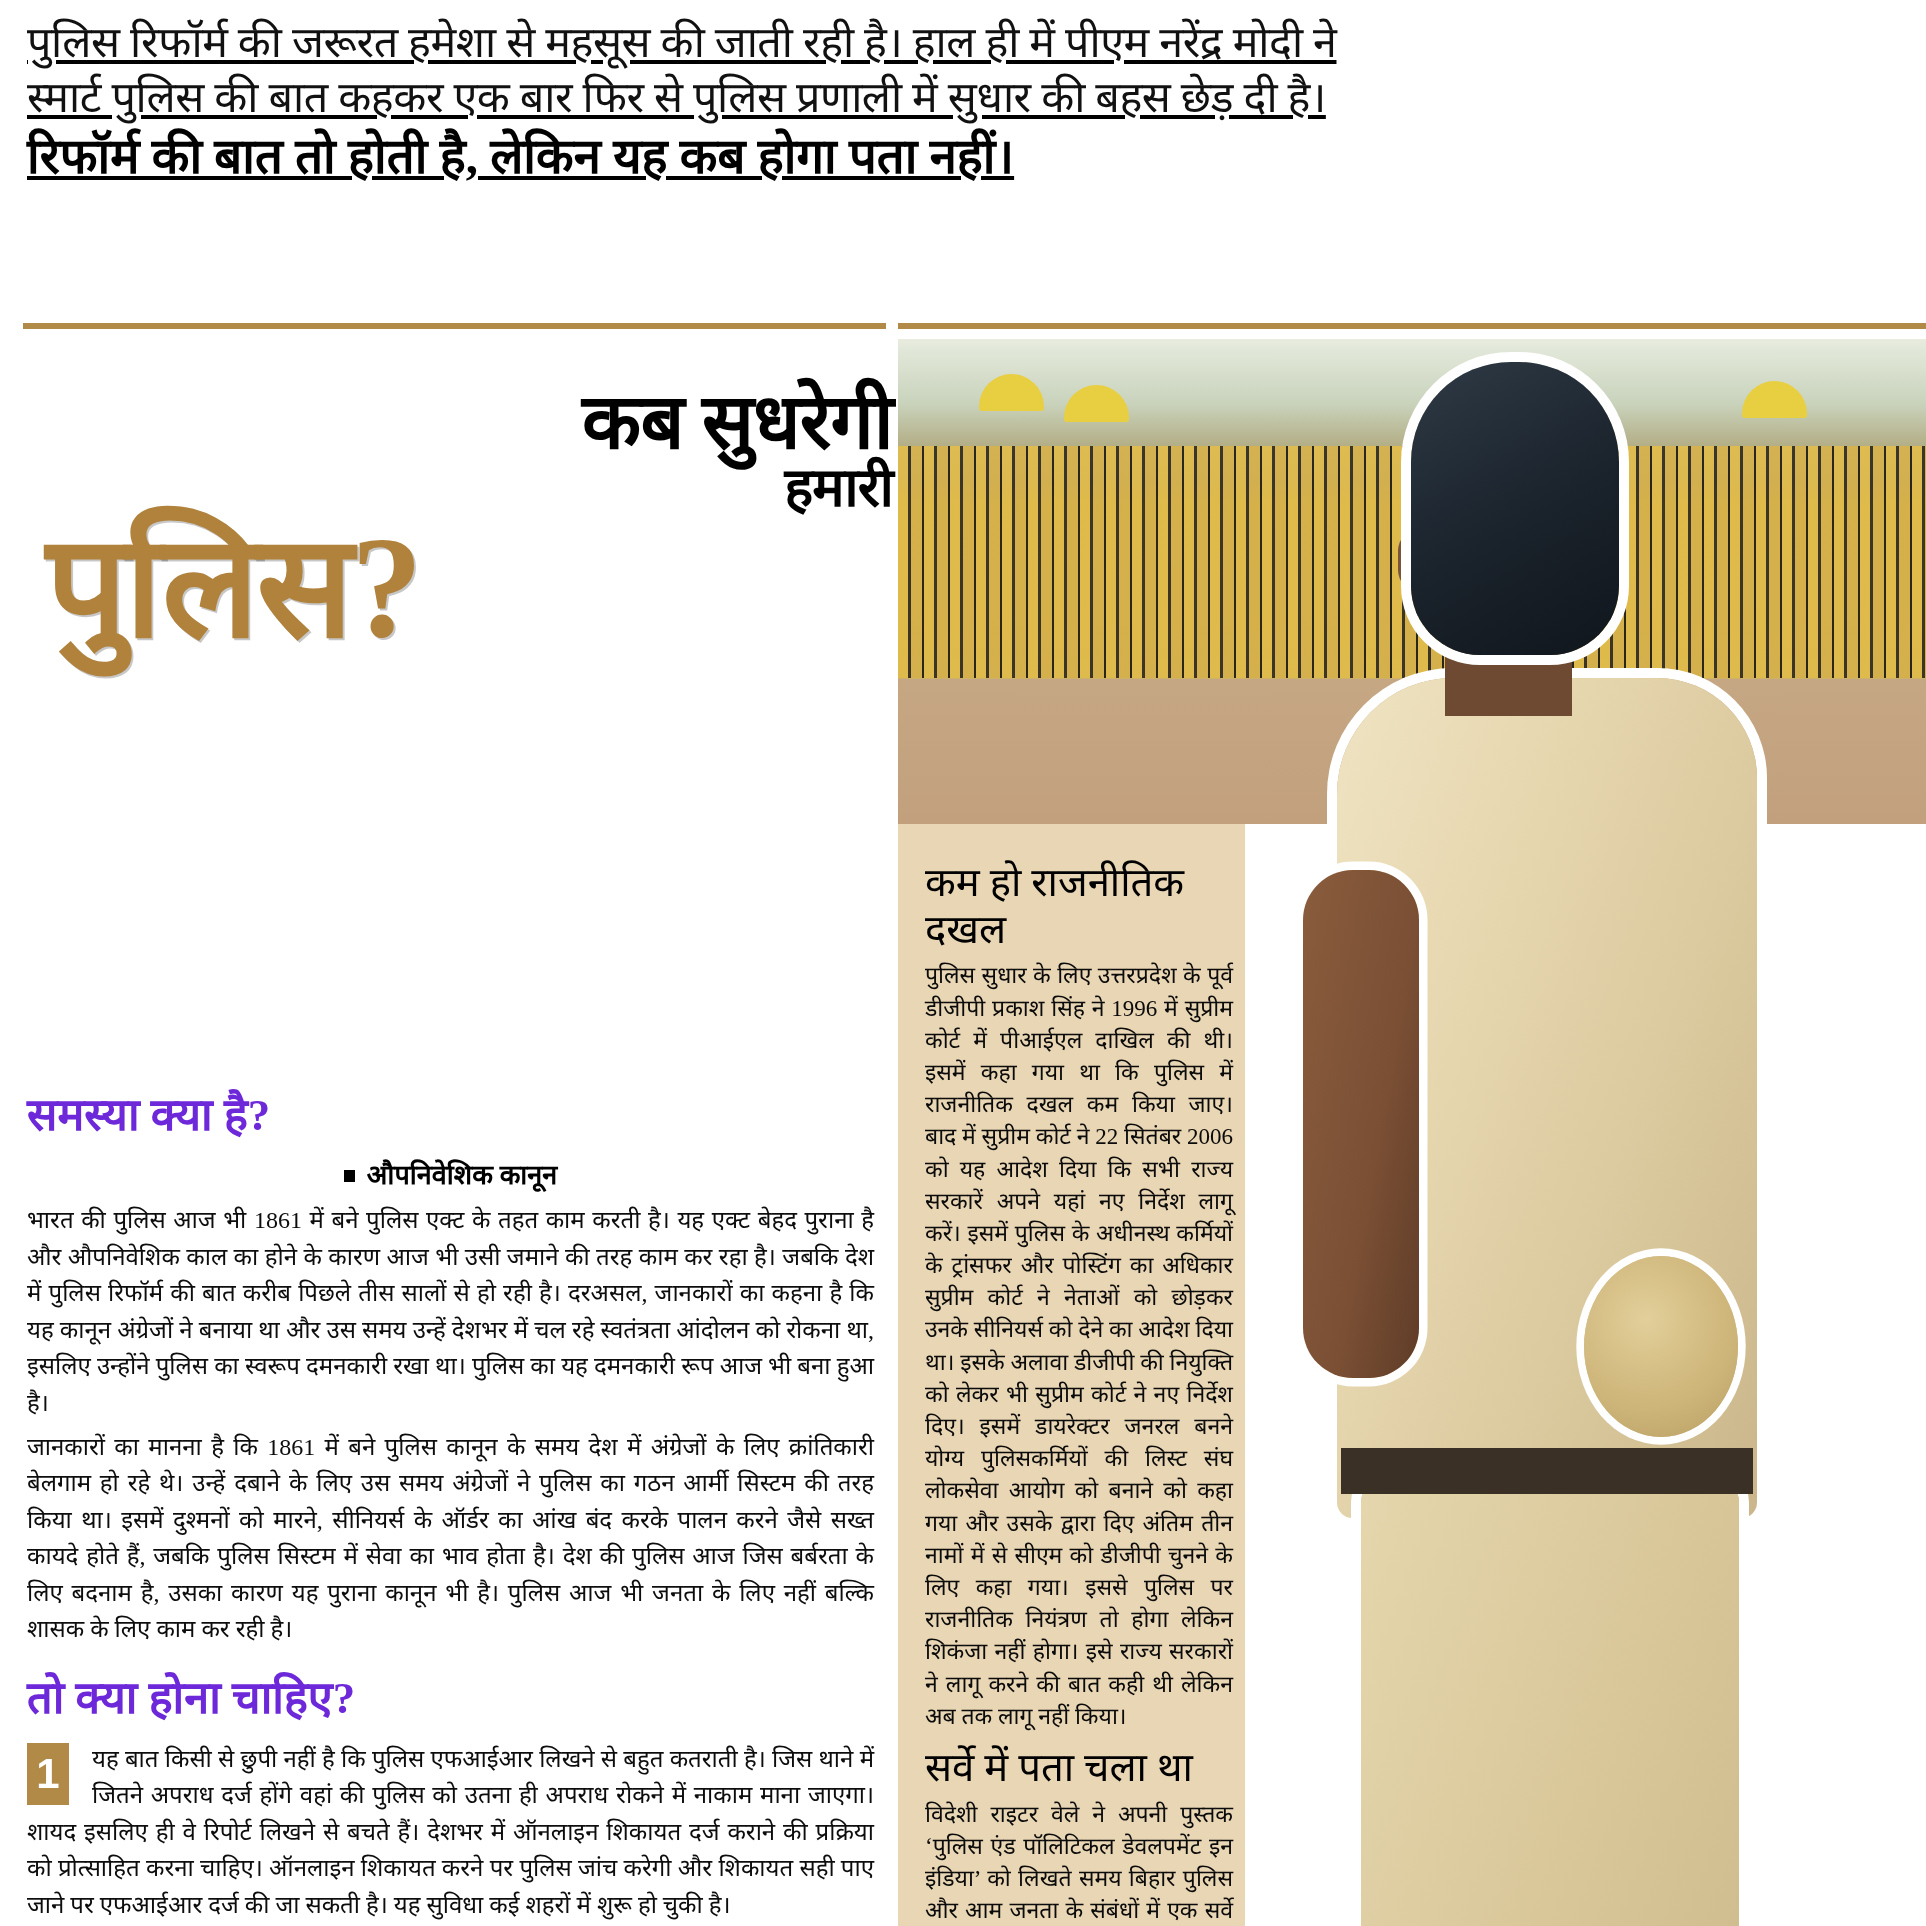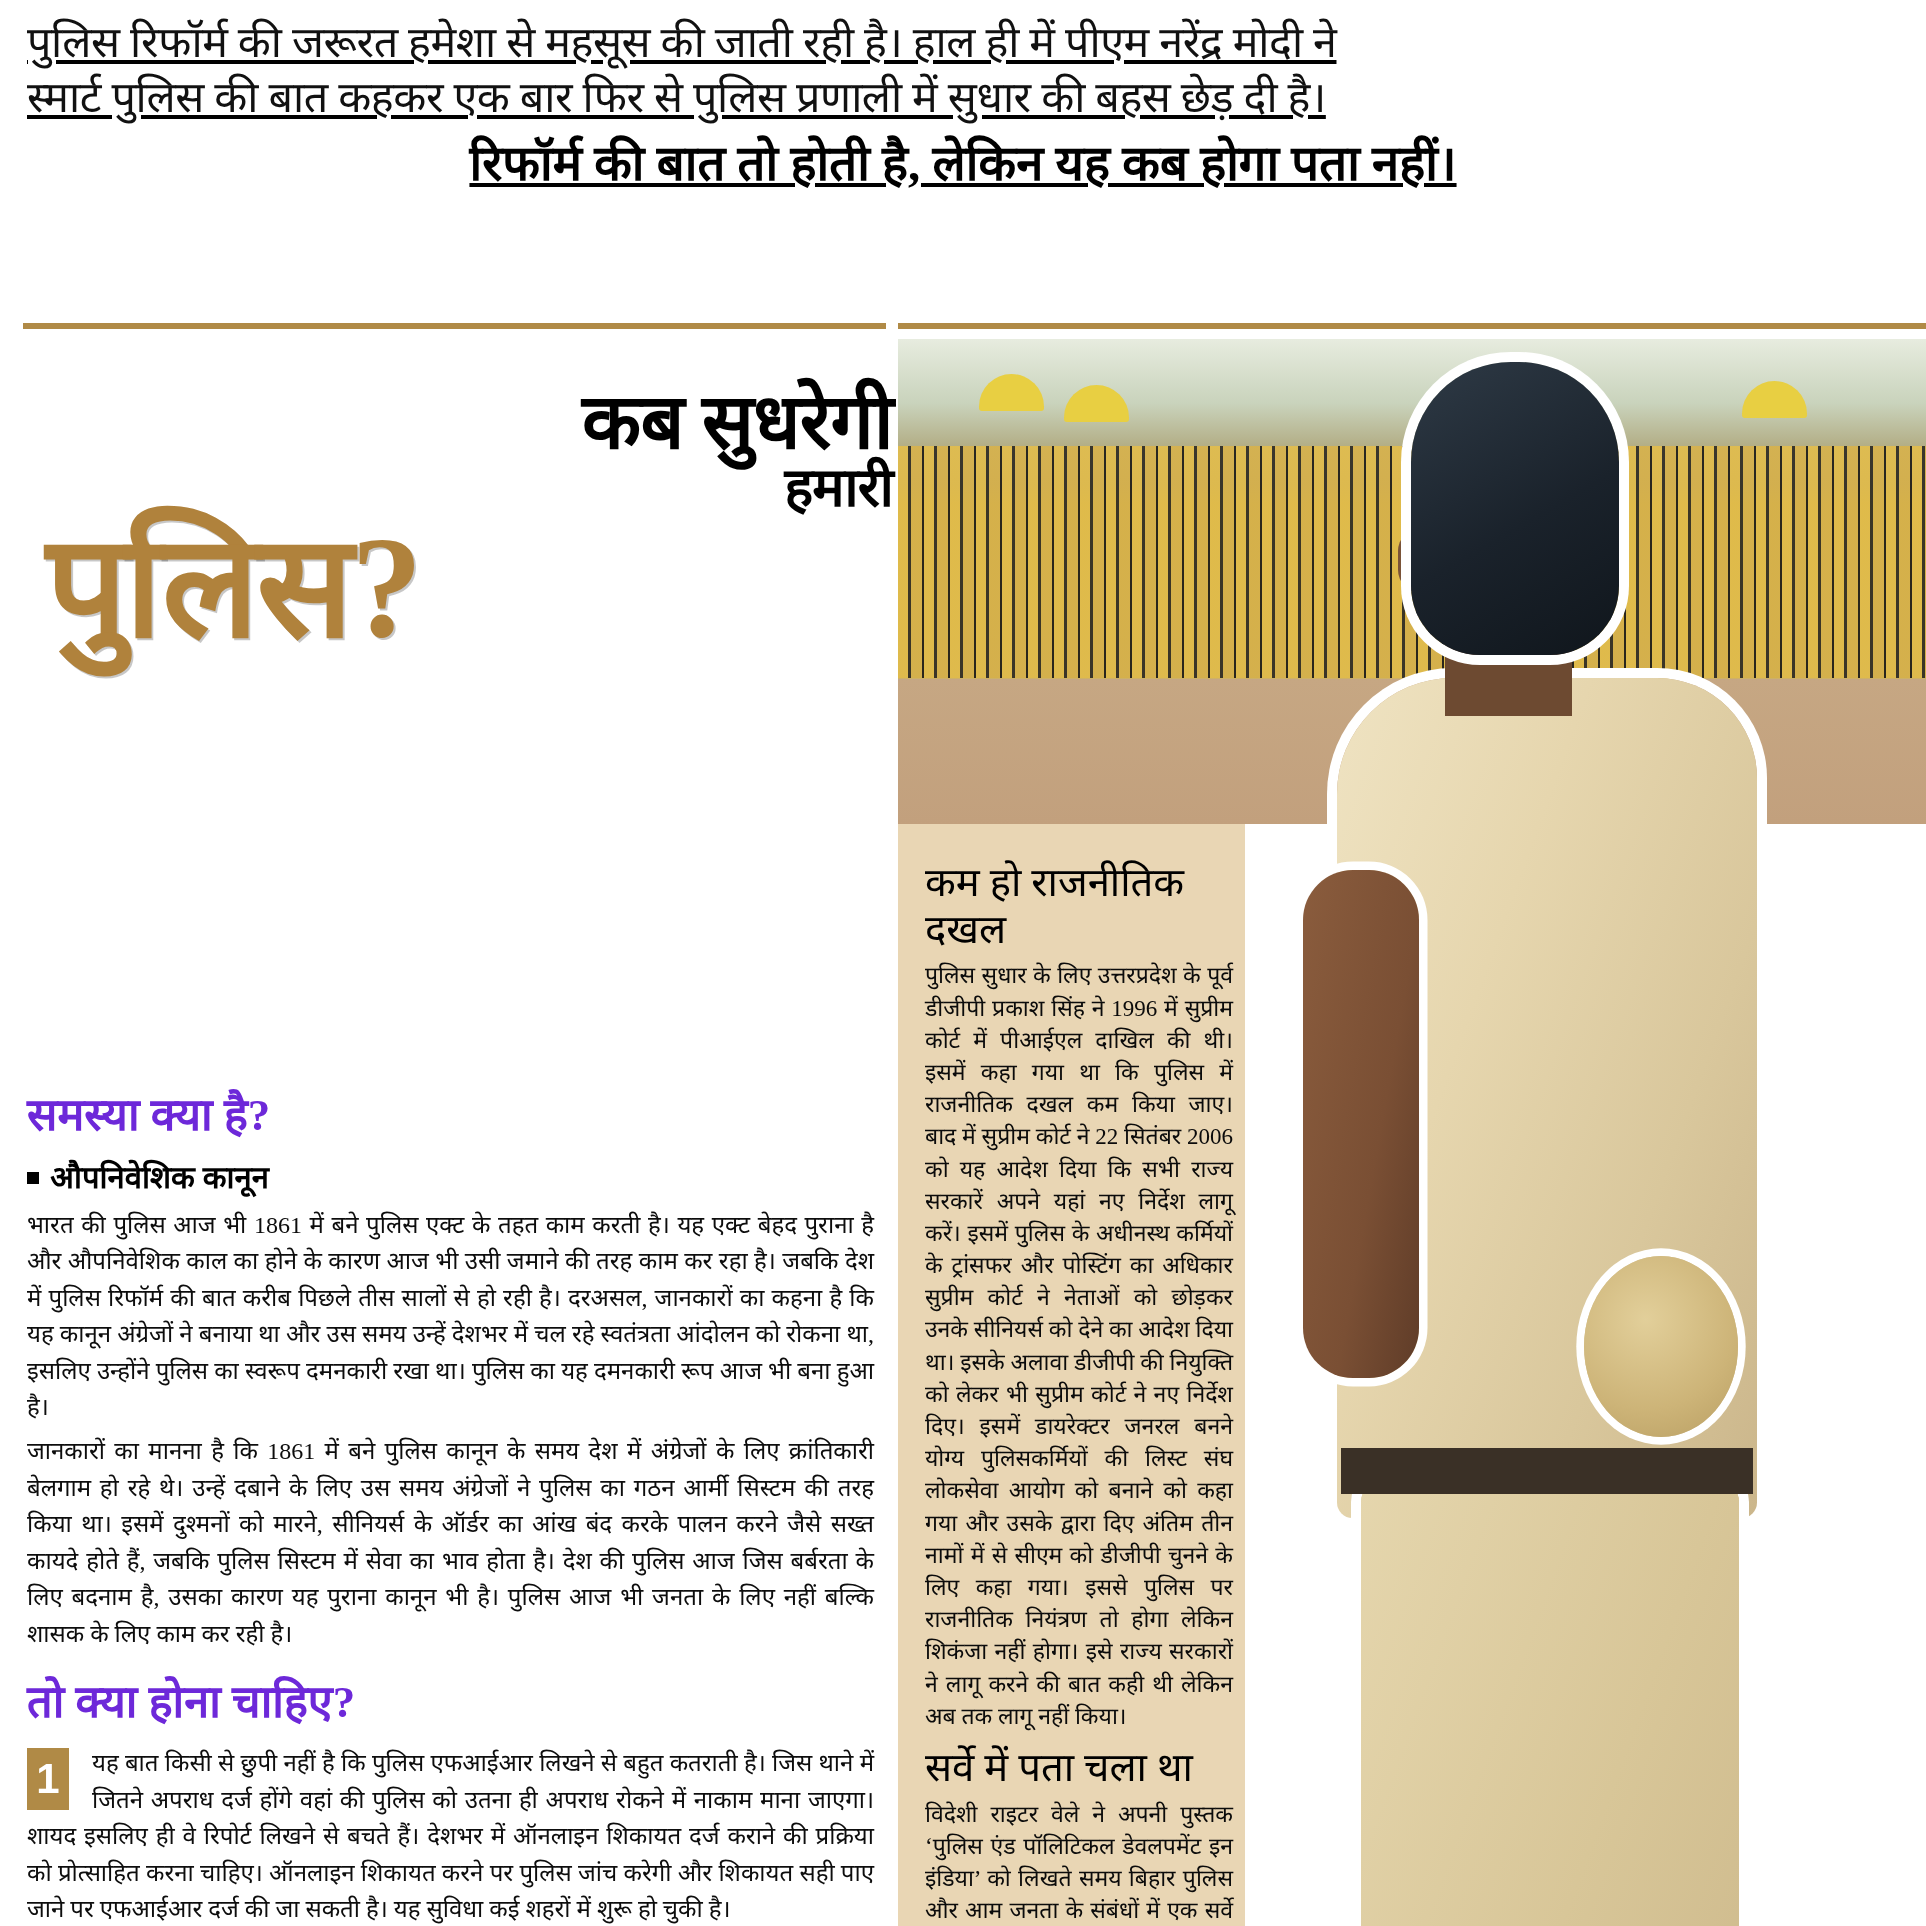--- a/index.html
+++ b/index.html
@@ -36,23 +36,21 @@
     color: #111111;
     letter-spacing: -0.4px;
     white-space: nowrap;
   }
   .kicker-bold {
     font-family: "Liberation Serif", "DejaVu Serif", serif;
     font-weight: bold;
     font-size: 49px;
     line-height: 1.30;
     color: #000000;
-    margin-top: 7px;
     white-space: nowrap;
-    text-align: center;
   }
 
   
   .gold-rule {
     position: absolute;
     background: #b08a46;
   }
 
   
   .headline {
@@ -101,26 +99,27 @@
     font-family: "Liberation Serif", "DejaVu Serif", serif;
     font-weight: bold;
     font-size: 45px;
     color: #6d28d9;
     line-height: 1.12;
     margin-bottom: 17.7px;
   }
   .sub-head {
     font-family: "Liberation Serif", "DejaVu Serif", serif;
     font-weight: bold;
-    font-size: 31px;
+    font-size: 27px;
     color: #000000;
     line-height: 1.15;
     margin: 20px 0 10.8px 0;
     display: flex;
     align-items: center;
+    justify-content: center;
   }
   .bullet-sq {
     display: inline-block;
     width: 11.6px;
     height: 11.6px;
     background: #000000;
     margin-right: 11.6px;
     flex: 0 0 auto;
   }
   .body-p {

